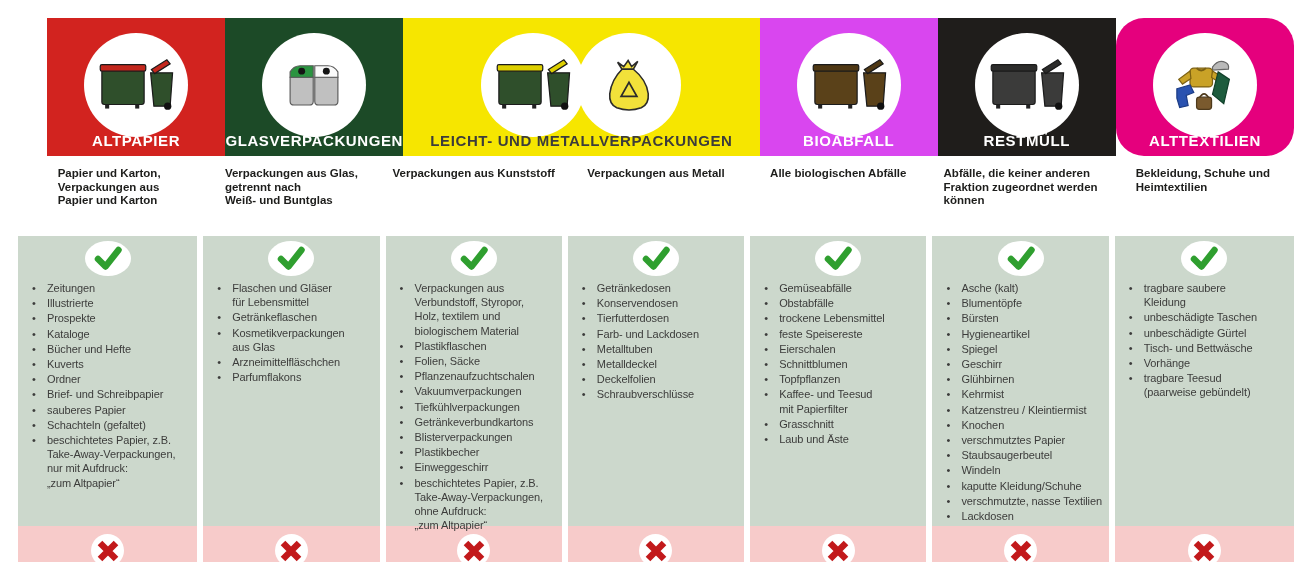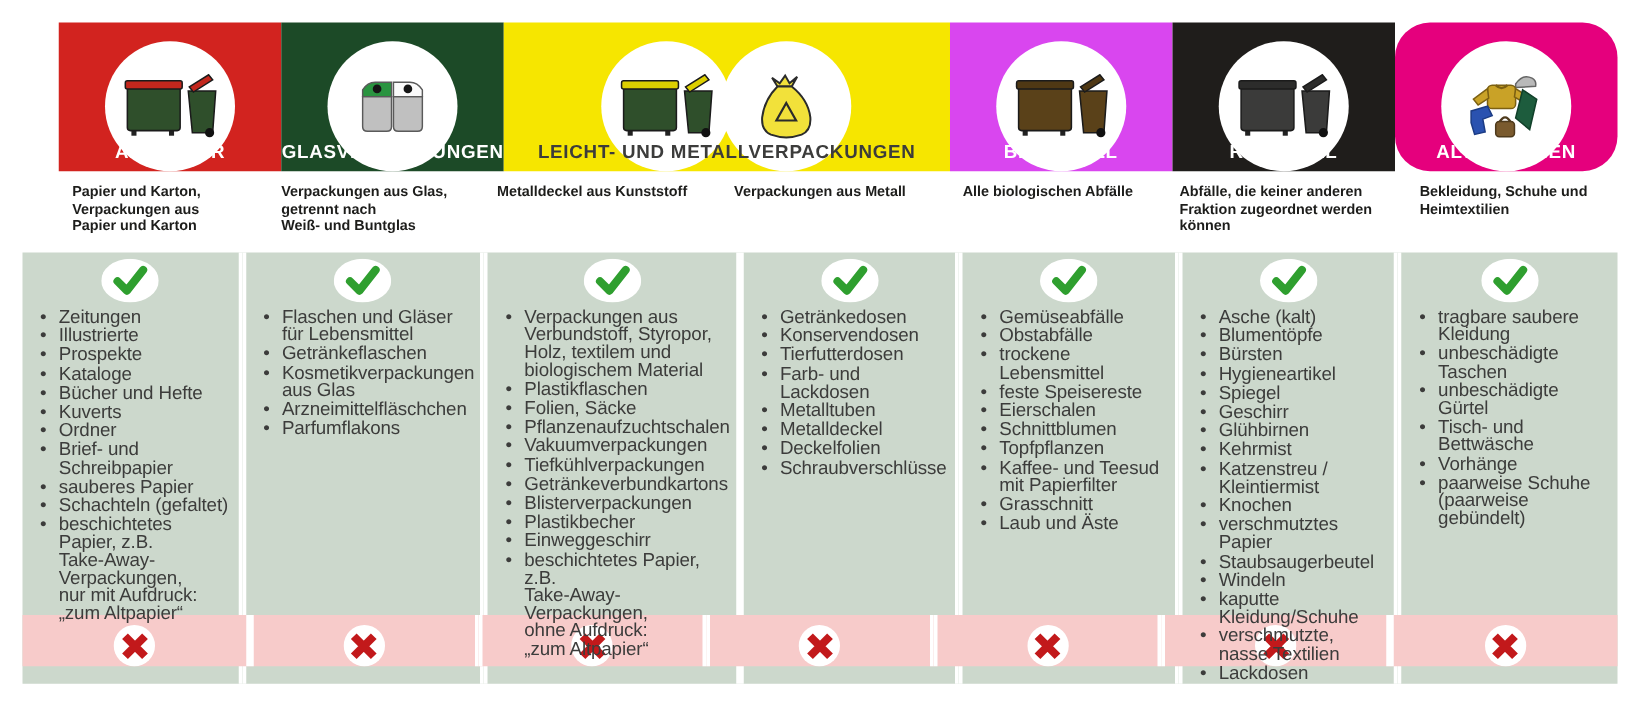--- a/index.html
+++ b/index.html
@@ -4,51 +4,51 @@
 <style>
   html,body { margin:0; padding:0; background:#ffffff; }
   .sheet {
     position:relative; width:1312px; height:562px; overflow:hidden;
     background:#ffffff; font-family:"Liberation Sans", sans-serif;
   }
   .bands { position:absolute; left:18px; top:18px; width:1276px; }
   .band { display:grid; grid-template-columns:repeat(7,1fr); }
 
   
-  #header-band { height:119px;padding-left:29px; }
+  #header-band { height:138px;padding-left:29px; }
   .header-cell { position:relative; display:flex; flex-direction:column; align-items:center; }
   .header-cell.span2 { grid-column:span 2; }
   .circles { display:flex; margin-top:15px; }
   .icon-circle {
     width:104px; height:104px; border-radius:50%; background:#fff;
     display:flex; align-items:center; justify-content:center; flex:none;
   }
   .circles .icon-circle + .icon-circle { margin-left:-8px; }
   .header-label {
     position:absolute; bottom:7px; left:0; width:100%; text-align:center;
     font-size:15px; font-weight:bold; letter-spacing:.6px;
   }
 
   
-  #subtitle-band { height:65px; background:#fff; }
+  #subtitle-band { height:80px; background:#fff; }
   .subtitle-cell { display:flex; justify-content:center; padding-top:11px; }
   .subtitle-inner {
     font-size:11.5px; font-weight:bold; line-height:13.6px; color:#1d1d1b;
     white-space:pre-line; text-align:left;
   }
 
   
   #list-band { height:284px; }
   .list-cell { border-left:3px solid #fff; border-right:3px solid #fff; }
   .list-cell:first-child { border-left:0; }
   .list-cell:last-child  { border-right:0; }
   .check-wrap { display:flex; justify-content:center; padding-top:5px; }
   ul.items {
     margin:5px 0 0 0; padding:0 5px 0 13px; list-style:none;
-    font-size:15px; line-height:14.2px; letter-spacing:-0.1px; color:#3c3c3b;
+    font-size:11px; line-height:14.2px; letter-spacing:-0.1px; color:#3c3c3b;
   }
   ul.items li { position:relative; padding-left:16px; margin-bottom:1px; white-space:pre-line; }
   ul.items li::before { content:"•"; position:absolute; left:1px; top:0; }
 
   
   #x-band { height:40px; margin-top:6px; }
   .x-cell { border-left:3px solid #fff; border-right:3px solid #fff;
             display:flex; justify-content:center; }
   .x-cell:first-child { border-left:0; }
   .x-cell:last-child  { border-right:0; }
@@ -171,21 +171,21 @@
           <div class="subtitle-inner">Papier und Karton,
 Verpackungen aus
 Papier und Karton</div>
         </div>
         <div class="subtitle-cell">
           <div class="subtitle-inner">Verpackungen aus Glas,
 getrennt nach
 Weiß- und Buntglas</div>
         </div>
         <div class="subtitle-cell">
-          <div class="subtitle-inner">Metalldeckel aus Kunststoff</div>
+          <div class="subtitle-inner">Verpackungen aus Kunststoff</div>
         </div>
         <div class="subtitle-cell">
           <div class="subtitle-inner">Verpackungen aus Metall</div>
         </div>
         <div class="subtitle-cell">
           <div class="subtitle-inner">Alle biologischen Abfälle</div>
         </div>
         <div class="subtitle-cell">
           <div class="subtitle-inner">Abfälle, die keiner anderen
 Fraktion zugeordnet werden
@@ -337,21 +337,21 @@
               <path d="M13,18 L20.5,25.5 L33.5,9" fill="none" stroke="#2f9f2f" stroke-width="6.5" stroke-linecap="round" stroke-linejoin="round"></path>
             </svg>
           </div>
           <ul class="items">
             <li>tragbare saubere
 Kleidung</li>
             <li>unbeschädigte Taschen</li>
             <li>unbeschädigte Gürtel</li>
             <li>Tisch- und Bettwäsche</li>
             <li>Vorhänge</li>
-            <li>paarweise Schuhe
+            <li>tragbare Teesud
 (paarweise gebündelt)</li>
           </ul>
         </div>
       </div>
     <div id="x-band" class="band">
         <div class="x-cell" style="background: rgb(247, 203, 202);">
           <div class="x-circle">
             <svg width="22" height="22" viewBox="0 0 22 22">
               <path d="M3,3 L19,19 M19,3 L3,19" stroke="#c2191b" stroke-width="6.5"></path>
             </svg>

